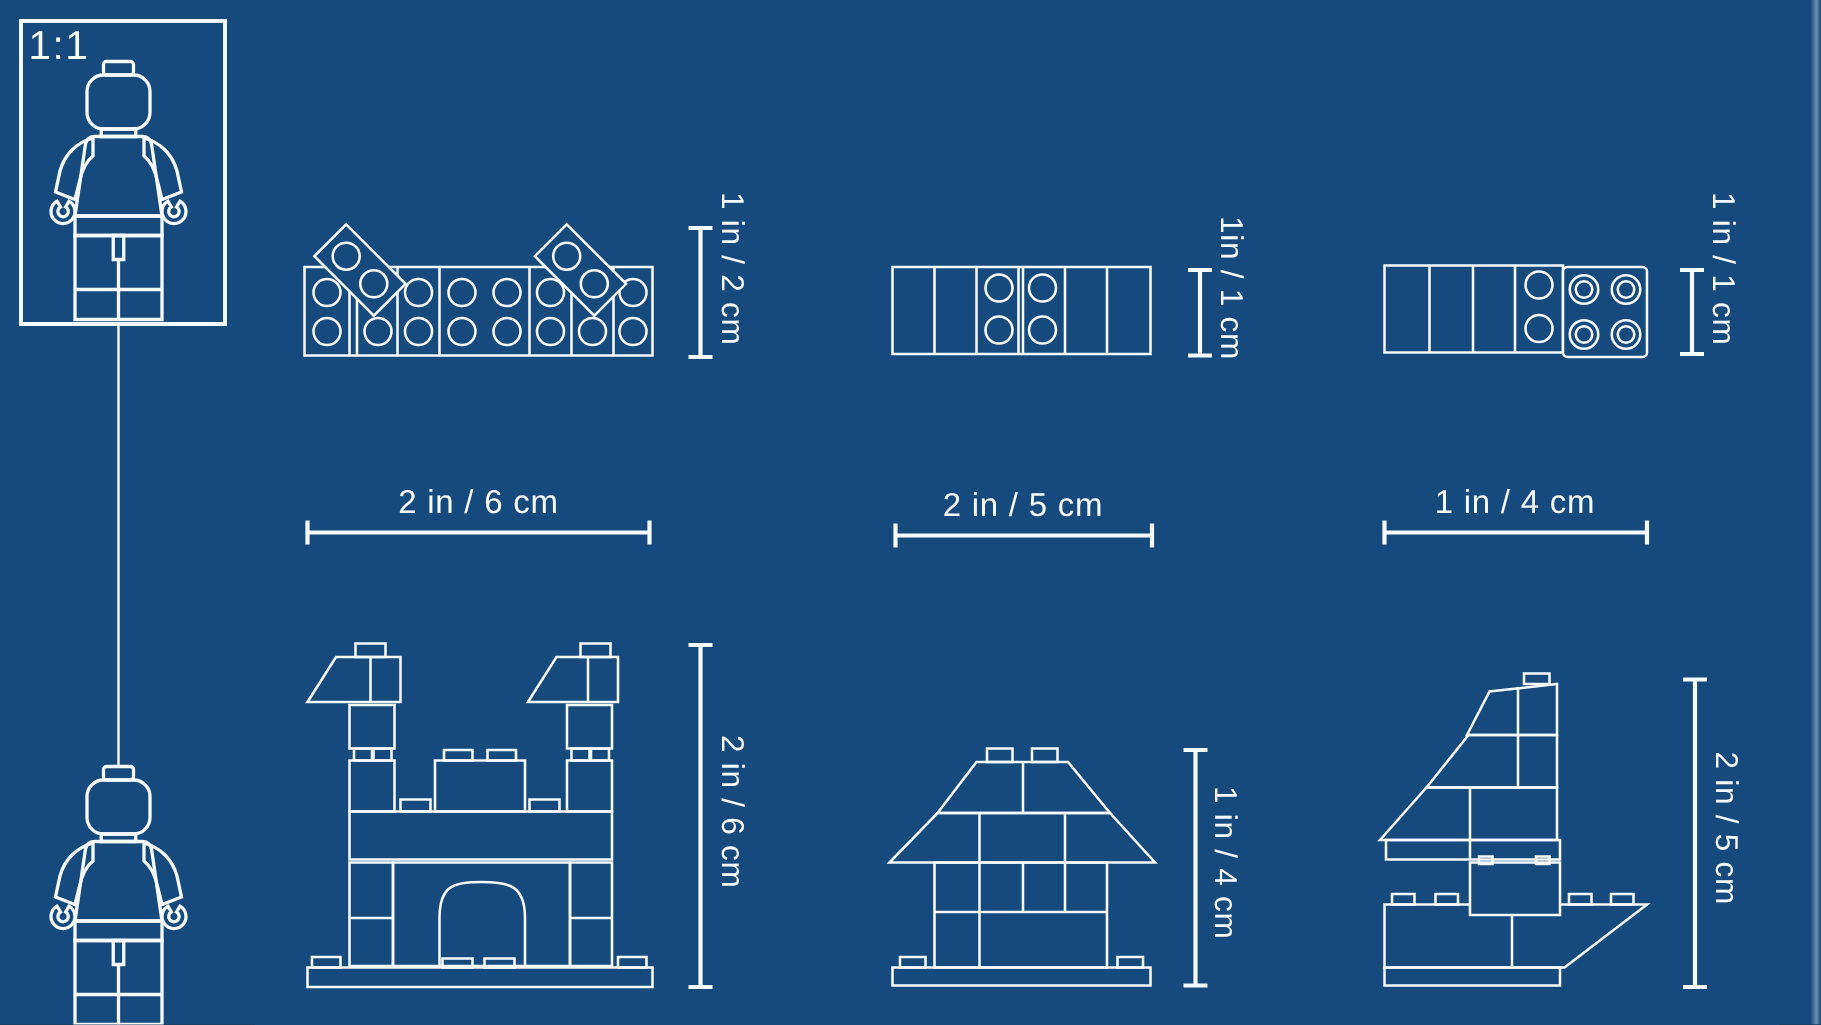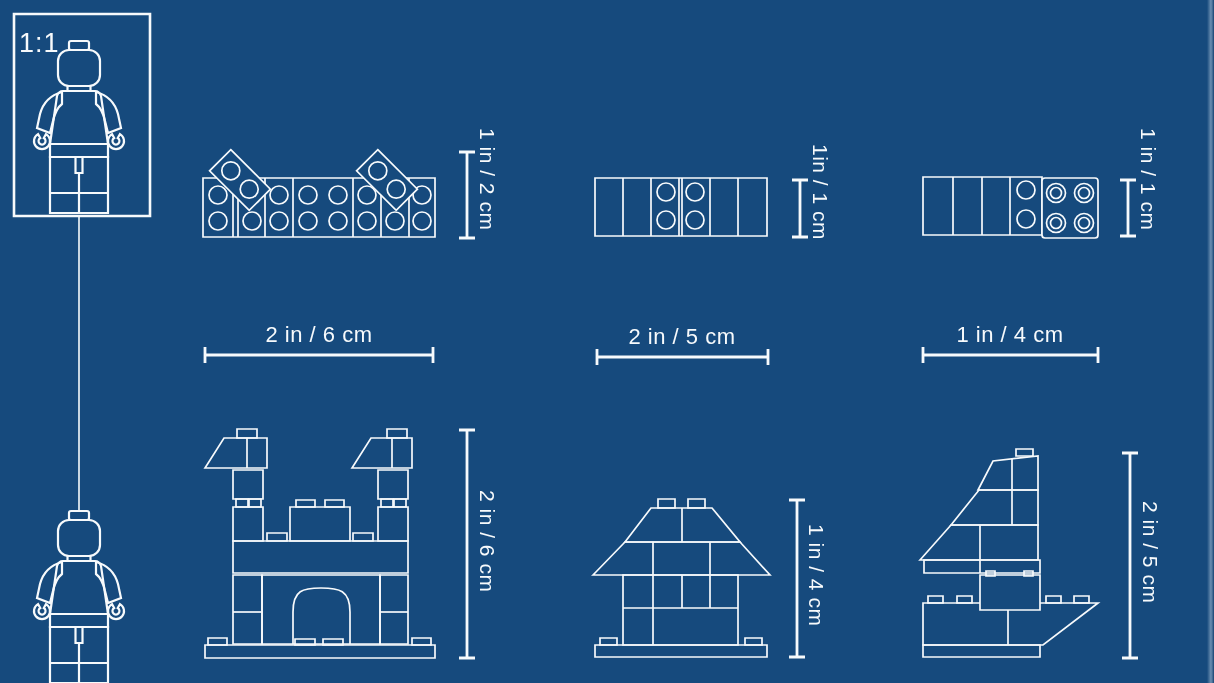--- a/index.html
+++ b/index.html
@@ -210,21 +210,21 @@
       <path d="M800,180 V237 M792,180 H808 M792,237 H808"></path>
       <path d="M597,357 H768 M597,349 V365 M768,349 V365"></path>
       <path d="M1128,180 V236 M1120,180 H1136 M1120,236 H1136"></path>
       <path d="M923,355 H1098 M923,347 V363 M1098,347 V363"></path>
       <path d="M467,430 V658 M459,430 H475 M459,658 H475"></path>
       <path d="M797,500 V657 M789,500 H805 M789,657 H805"></path>
       <path d="M1130,453 V658 M1122,453 H1138 M1122,658 H1138"></path>
     </g>
   </svg>
 
-  <div class="lbl scale-lbl" style="left:19px;top:30px;">1:1</div>
+  <div class="lbl scale-lbl" style="left:19px;top:17px;">1:1</div>
 
   <div class="lbl vdim" style="left:477px;top:128px;">1 in / 2 cm</div>
   <div class="lbl hdim" style="left:209px;top:324px;">2 in / 6 cm</div>
 
   <div class="lbl vdim" style="left:810px;top:144px;">1in / 1 cm</div>
   <div class="lbl hdim" style="left:572px;top:326px;">2 in / 5 cm</div>
 
   <div class="lbl vdim" style="left:1138px;top:128px;">1 in / 1 cm</div>
   <div class="lbl hdim" style="left:900px;top:324px;">1 in / 4 cm</div>
 

